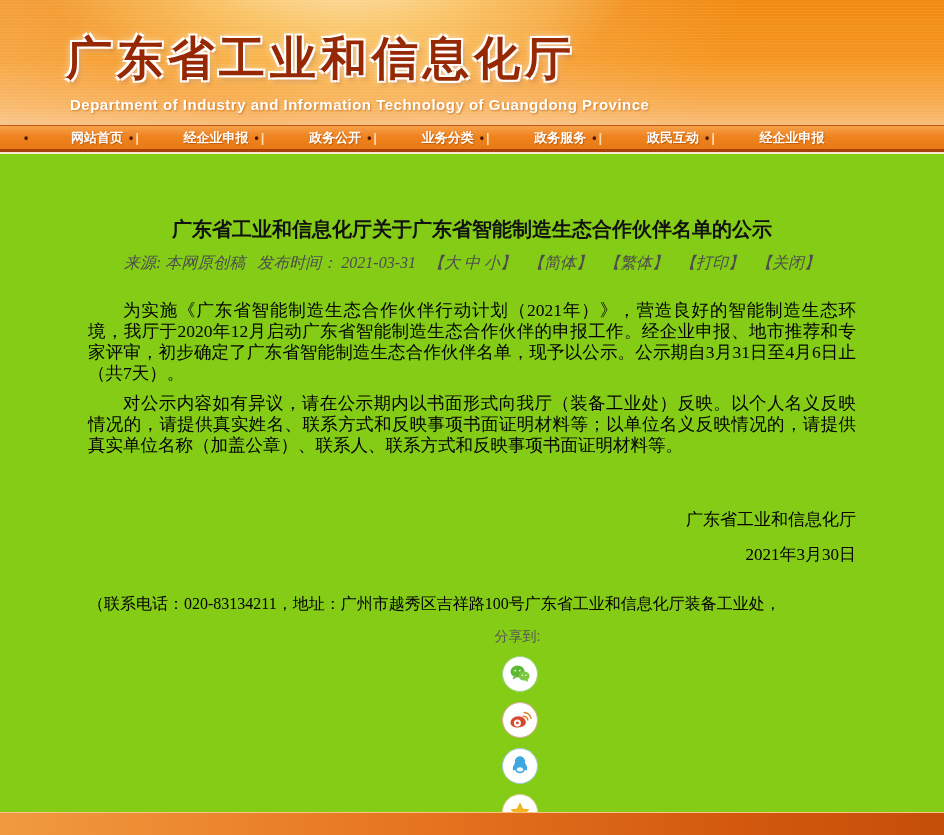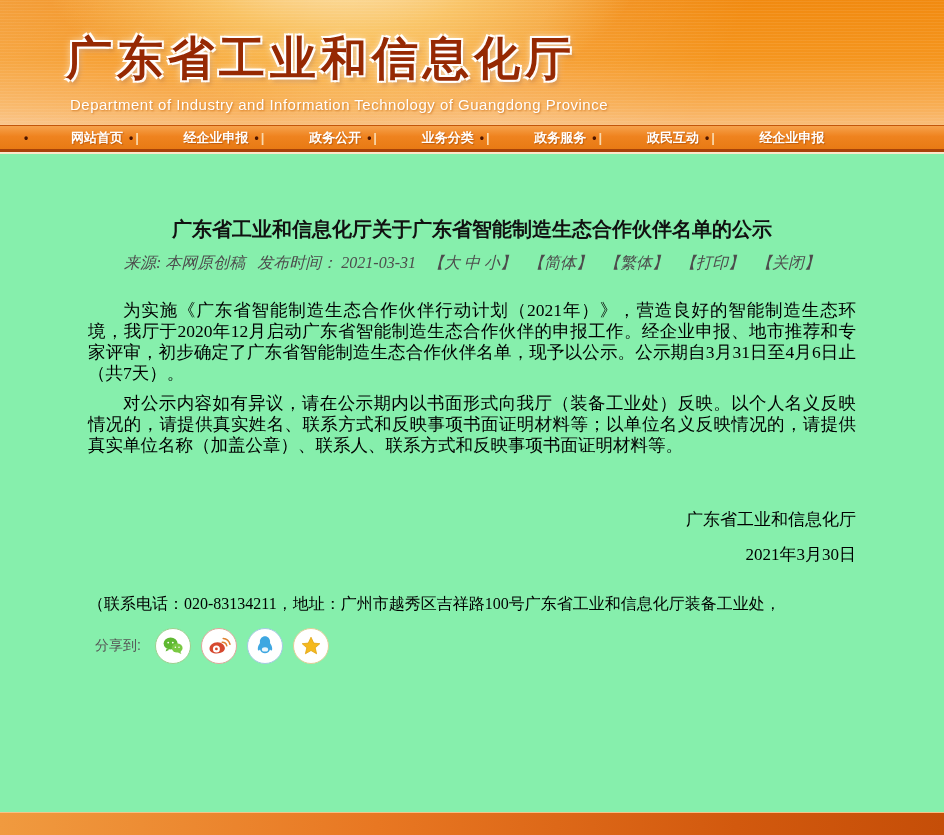--- a/index.html
+++ b/index.html
@@ -25,21 +25,21 @@
     font-size: 46px; font-weight: 900; letter-spacing: 5px;
     color: #96290339;
     color: #962903;
     text-shadow:
       -2px -2px 0 rgba(255,255,255,0.95), 2px -2px 0 rgba(255,255,255,0.95),
       -2px 2px 0 rgba(255,255,255,0.95), 2px 2px 0 rgba(255,255,255,0.95),
       0 0 8px rgba(255,255,255,0.9), 3px 4px 4px rgba(130,45,0,0.35);
   }
   .banner-subtitle {
     position: absolute; left: 70px; top: 96px;
-    font-size: 15px; font-weight: normal; color: #ffffff;
+    font-size: 15px; font-weight: bold; color: #ffffff;
     text-shadow: 1px 1px 2px rgba(190,90,0,0.65);
     letter-spacing: 0.5px;
   }
 
   
   .nav {
     width: 944px; height: 26px;
     background: linear-gradient(180deg, #f6a24c 0%, #ef831f 45%, #e87a14 100%);
     border-bottom: 3px solid #a84208;
     display: flex; align-items: center;
@@ -51,21 +51,21 @@
     color: #ffffff; text-decoration: none; cursor: pointer;
     flex: 0 0 auto; padding: 0 6px;
     text-shadow: 1px 1px 1px rgba(150,60,0,0.5);
   }
   .nav .spacer { flex: 1 1 auto; }
   .nav .tail { flex: 2 2 auto; }
   .nav .bullet { color: #4c1500; font-size: 12px; flex: 0 0 auto; }
   .nav .pipe { color: #f9d9ae; flex: 0 0 auto; padding: 0 2px; }
 
   
-  .page { width: 944px; height: 658px; overflow: hidden; background: #86efac; }
+  .page { width: 944px; height: 658px; overflow: hidden; background: #84cc16; }
   .article-title {
     margin-top: 62px; text-align: center;
     font-size: 20px; font-weight: bold; color: #111;
     font-family: "Liberation Sans", "DejaVu Sans", sans-serif;
   }
   .meta {
     margin-top: 10px; text-align: center;
     font-size: 16px; color: #4d4d4d;
     font-family: "Liberation Serif", "DejaVu Serif", serif;
     font-style: italic;
@@ -99,21 +99,21 @@
 
   .contact {
     margin: 28px 60px 0 88px;
     font-size: 16px; color: #000;
     font-family: "Liberation Serif", "DejaVu Serif", serif;
   }
   .contact .contact-line2 { margin-top: 17px; padding-left: 6px; }
 
   .share-row {
     margin: 13px 0 0 95px;
-    display: flex; align-items: center; gap: 10px;
+    display: flex; align-items: center; gap: 10px; flex-direction: column;
   }
   .share-label { font-size: 14px; color: #555; margin-right: 4px; }
   .share-icon {
     width: 36px; height: 36px; border-radius: 50%;
     background: #fff; border: 1px solid #ccc;
     display: flex; align-items: center; justify-content: center;
     cursor: pointer;
   }
   .share-icon.wechat { border-color: #9ed08e; }
   .share-icon.weibo  { border-color: #dfa79a; }

